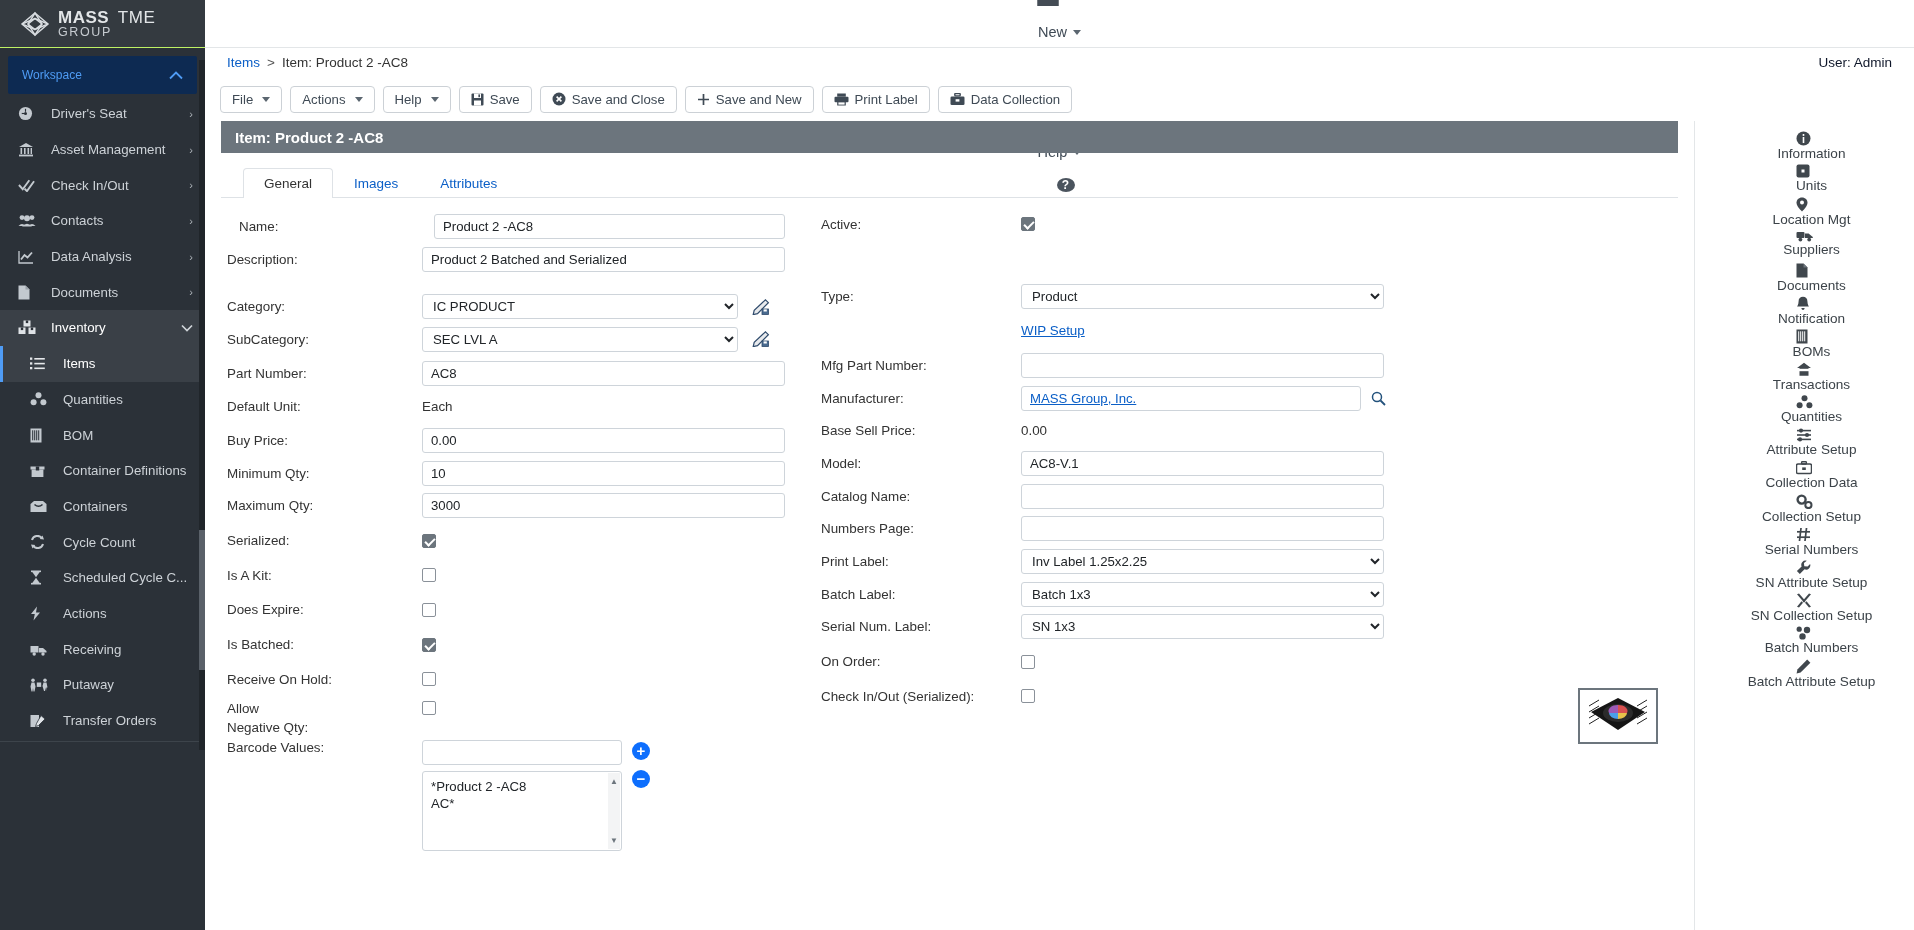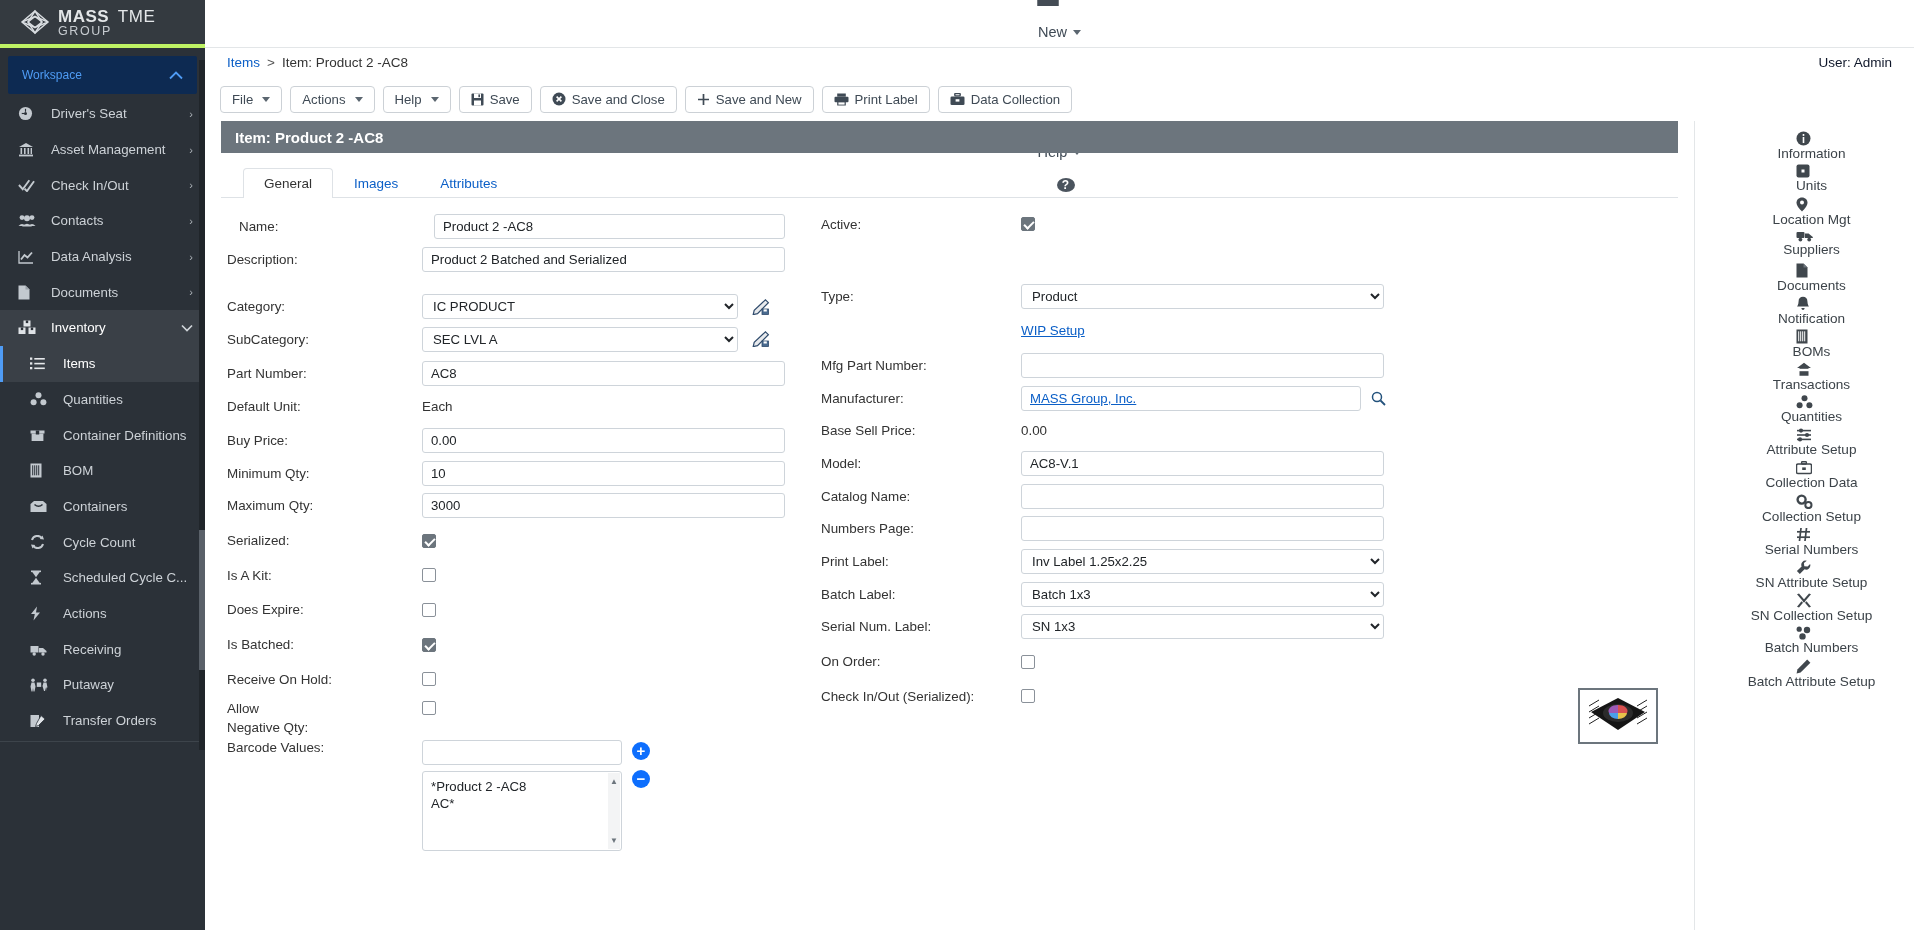--- a/index.html
+++ b/index.html
@@ -18,21 +18,21 @@
     background: #2b3138;
     color: #d7dadd;
     display: flex; flex-direction: column;
     overflow: hidden;
     position: relative;
   }
   .brand {
     height: 48px; display: flex; align-items: center; gap: 8px;
     padding-left: 20px;
     background: #343a40;
-    border-bottom: 4px solid #bef264;
+    border-bottom: 1px solid #bef264;
   }
   .brand-logo { width: 30px; height: 26px; flex: none; }
   .brand-text { display: flex; align-items: baseline; gap: 6px; }
   .brand-mass {
     font-size: 17px; font-weight: bold; letter-spacing: .5px;
     line-height: 1.0; color: #e3e6e8;
   }
   .brand-group {
     font-size: 12.5px; letter-spacing: 1.6px; line-height: 1.0;
     color: #c7ccd1;
@@ -385,42 +385,42 @@
               <circle cx="8.5" cy="3.3" r="3" fill="#c3c9cf"></circle>
               <circle cx="3.6" cy="10.3" r="3" fill="#c3c9cf"></circle>
               <circle cx="13.4" cy="10.3" r="3" fill="#c3c9cf"></circle>
             </svg>
         </span>
         <span class="lbl">Quantities</span>
       </div>
 
       <div class="nav-sub">
         <span class="ic">
-          <svg width="15" height="14" viewBox="0 0 15 14">
-              <rect x="0.5" y="2.5" width="14" height="3" fill="#c3c9cf"></rect>
-              <rect x="1.6" y="5.5" width="11.8" height="7.5" fill="#c3c9cf"></rect>
-              <rect x="5.8" y="2.5" width="3.4" height="4" fill="#2b3138"></rect>
-            </svg>
-        </span>
-        <span class="lbl">Container Definitions</span>
-      </div>
-
-      <div class="nav-sub">
-        <span class="ic">
           <svg width="12" height="15" viewBox="0 0 12 15">
               <rect x="0.5" y="0.5" width="11" height="14" fill="#c3c9cf"></rect>
               <g fill="#2b3138">
                 <rect x="2.2" y="2.3" width="1" height="10"></rect>
                 <rect x="4.2" y="2.3" width="1" height="10"></rect>
                 <rect x="6.2" y="2.3" width="1" height="10"></rect>
                 <rect x="8.2" y="2.3" width="1" height="10"></rect>
               </g>
             </svg>
         </span>
         <span class="lbl">BOM</span>
+      </div>
+
+      <div class="nav-sub">
+        <span class="ic">
+          <svg width="15" height="14" viewBox="0 0 15 14">
+              <rect x="0.5" y="2.5" width="14" height="3" fill="#c3c9cf"></rect>
+              <rect x="1.6" y="5.5" width="11.8" height="7.5" fill="#c3c9cf"></rect>
+              <rect x="5.8" y="2.5" width="3.4" height="4" fill="#2b3138"></rect>
+            </svg>
+        </span>
+        <span class="lbl">Container Definitions</span>
       </div>
 
       <div class="nav-sub">
         <span class="ic">
           <svg width="17" height="13" viewBox="0 0 17 13">
               <path d="M0.5 4 L4 1 H13 L16.5 4 V12 H0.5 Z" fill="#c3c9cf"></path>
               <path d="M4.5 4.5 q4 3.5 8 0" stroke="#2b3138" stroke-width="1.6" fill="none"></path>
             </svg>
         </span>
         <span class="lbl">Containers</span>

